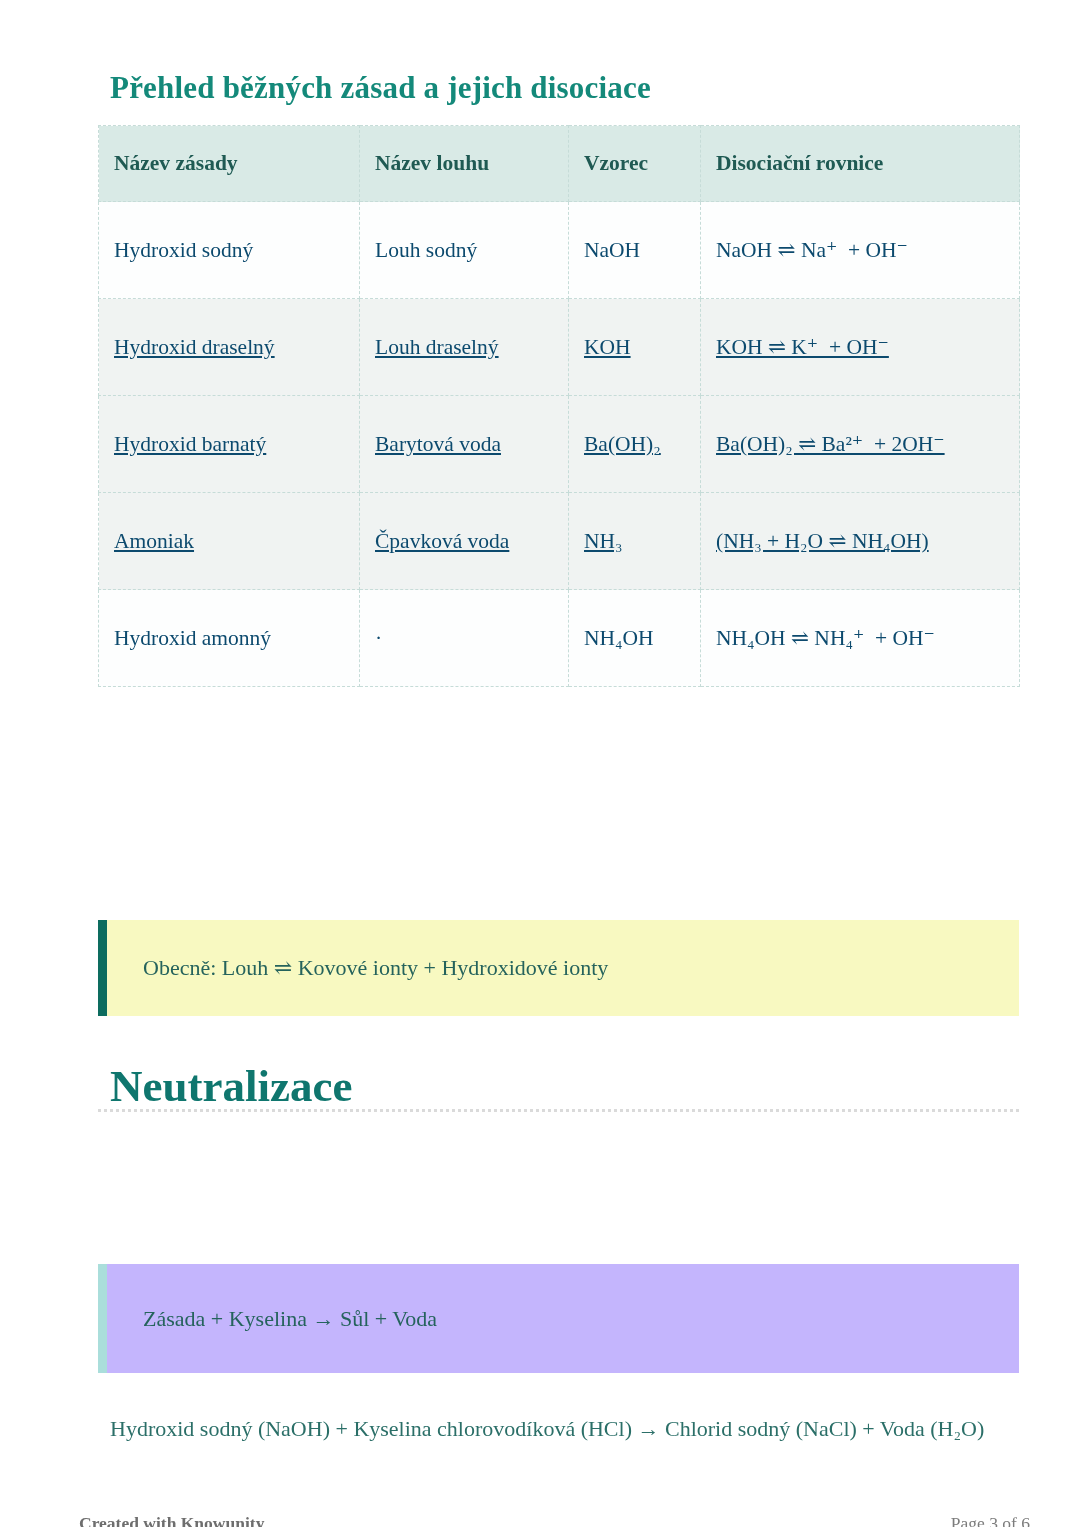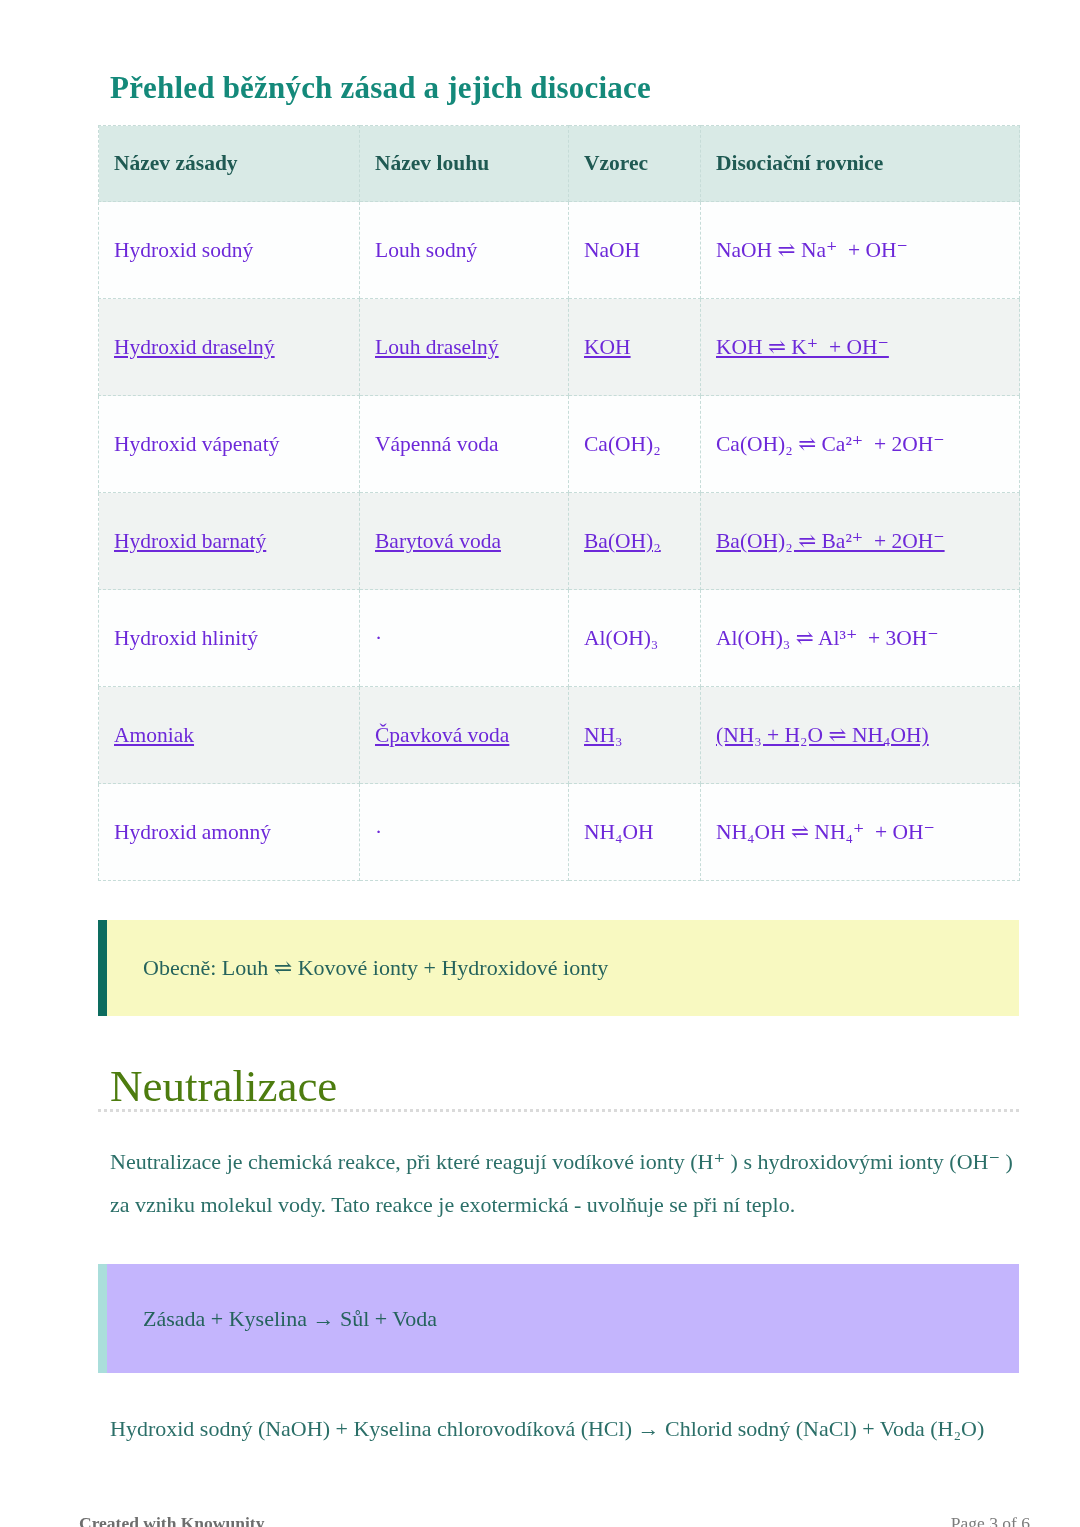--- a/index.html
+++ b/index.html
@@ -14,21 +14,21 @@
     position:absolute; left:86px; top:46px;
     font-size:31px; font-weight:bold; color:#14897a; letter-spacing:0.2px;
   }
 
   table.bases {
     position:absolute; left:86px; top:113px; width:921px;
     border-collapse:collapse; table-layout:fixed;
   }
   table.bases th, table.bases td {
     border:1px dashed #c6dcd8;
-    font-size:21.5px; color:#6d28d9;
+    font-size:21.5px; color:#0c4a6e;
     text-align:left; vertical-align:middle;
     padding-left:15px; padding-right:6px;
   }
   table.bases th {
     height:76px; background:#d9eae6; color:#1f5a53; font-weight:bold;
   }
   table.bases td { height:97px; background:#fdfefe; }
   table.bases tr.even td { background:#f0f3f2;text-decoration:underline; }
   td.dot-cell { padding-left:42px; }
 
@@ -40,21 +40,21 @@
   .callout .callout-text { padding-left:24px; }
   .callout-yellow {
     top:908px; height:96px; background:#f8f9c1; border-left:9px solid #0d6c5f;
   }
   .callout-gray {
     top:1252px; height:109px; background:#c4b5fd; border-left:9px solid #aadedb;
   }
 
   .big-title {
     position:absolute; left:86px; top:1036px;
-    font-size:45px; font-weight:normal; color:#4d7c0f;
+    font-size:45px; font-weight:bold; color:#0f766e;
   }
   .divider {
     position:absolute; left:86px; top:1097px; width:921px; height:0;
     border-top:3px dotted #dadada;
   }
   .body-par {
     position:absolute; left:86px; width:928px;
     font-size:22px; line-height:43px; color:#2b6f68;
   }
   .par-neutralization { top:1116px; }
@@ -97,37 +97,25 @@
         <td>Louh sodný</td>
         <td>NaOH</td>
         <td>NaOH ⇌ Na⁺&nbsp; + OH⁻</td>
       </tr>
       <tr class="even">
         <td>Hydroxid draselný</td>
         <td>Louh draselný</td>
         <td>KOH</td>
         <td>KOH ⇌ K⁺&nbsp; + OH⁻</td>
       </tr>
-      <tr>
-        <td>Hydroxid vápenatý</td>
-        <td>Vápenná voda</td>
-        <td>Ca(OH)₂</td>
-        <td>Ca(OH)₂ ⇌ Ca²⁺&nbsp; + 2OH⁻</td>
-      </tr>
       <tr class="even">
         <td>Hydroxid barnatý</td>
         <td>Barytová voda</td>
         <td>Ba(OH)₂</td>
         <td>Ba(OH)₂ ⇌ Ba²⁺&nbsp; + 2OH⁻</td>
-      </tr>
-      <tr>
-        <td>Hydroxid hlinitý</td>
-        <td class="dot-cell">·</td>
-        <td>Al(OH)₃</td>
-        <td>Al(OH)₃ ⇌ Al³⁺&nbsp; + 3OH⁻</td>
       </tr>
       <tr class="even">
         <td>Amoniak</td>
         <td>Čpavková voda</td>
         <td>NH₃</td>
         <td>(NH₃ + H₂O ⇌ NH₄OH)</td>
       </tr>
       <tr>
         <td>Hydroxid amonný</td>
         <td class="dot-cell">·</td>
@@ -137,21 +125,20 @@
     </tbody>
   </table>
 
   <div class="callout callout-yellow">
     <span class="callout-text">Obecně: Louh ⇌ Kovové ionty + Hydroxidové ionty</span>
   </div>
 
   <h1 class="big-title">Neutralizace</h1>
   <div class="divider"></div>
 
-  <p class="body-par par-neutralization">Neutralizace je chemická reakce, při které reagují vodíkové ionty (H⁺ ) s hydroxidovými ionty (OH⁻ ) za vzniku molekul vody. Tato reakce je exotermická - uvolňuje se při ní teplo.</p>
 
   <div class="callout callout-gray">
     <span class="callout-text">Zásada + Kyselina → Sůl + Voda</span>
   </div>
 
   <p class="body-par par-example">Hydroxid sodný (NaOH) + Kyselina chlorovodíková (HCl) → Chlorid sodný (NaCl) + Voda (H₂O)</p>
 
   <div class="footer-left">Created with Knowunity</div>
   <div class="footer-right">Page 3 of 6</div>
 

